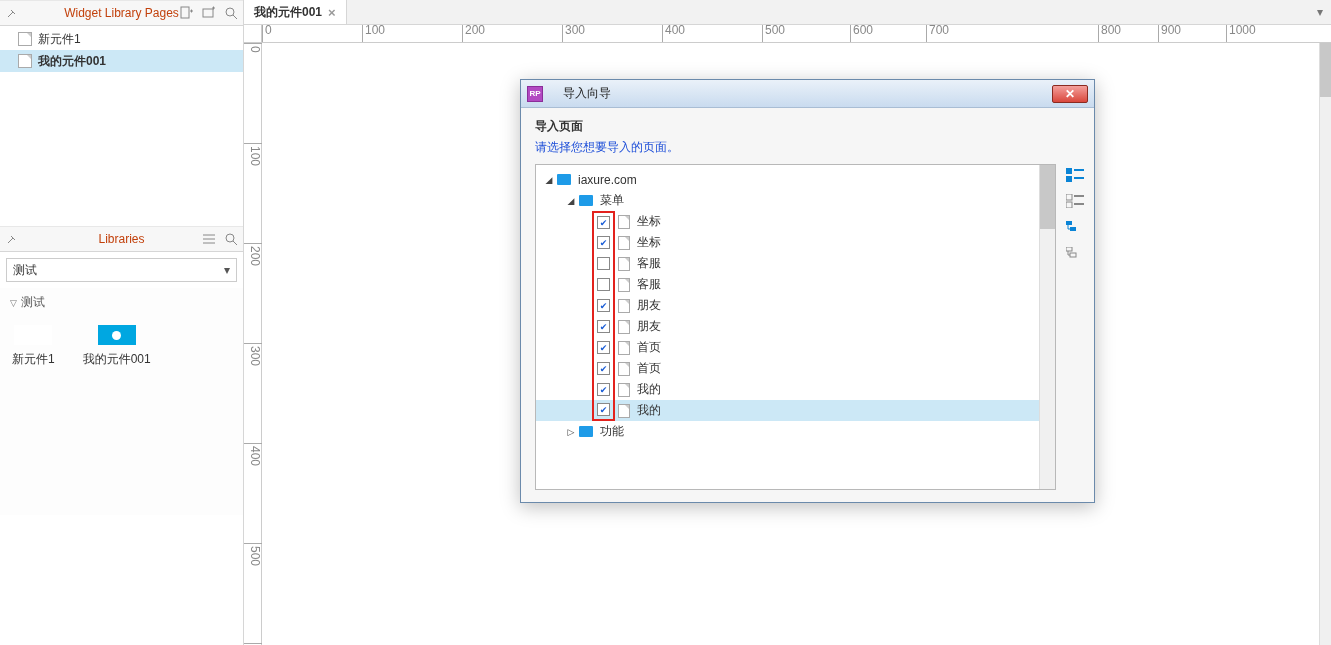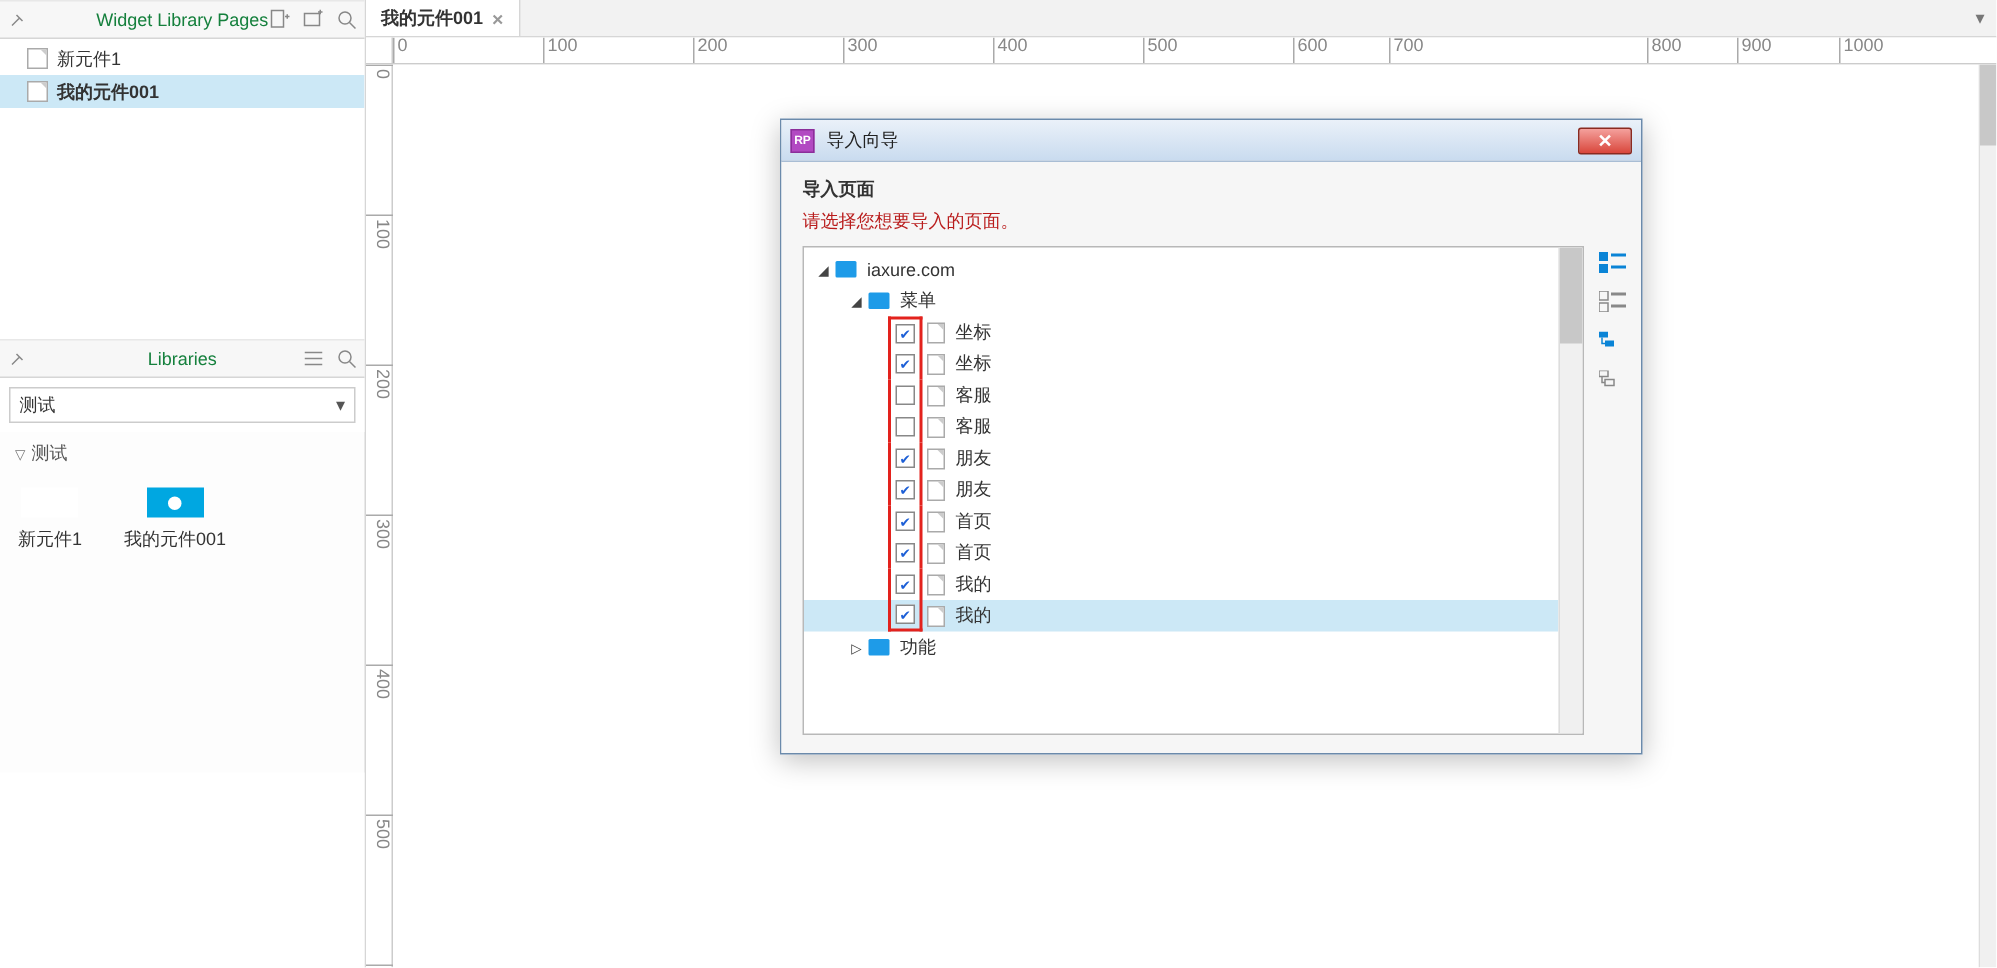--- a/index.html
+++ b/index.html
@@ -3,21 +3,21 @@
 <meta charset="utf-8">
 <style>
 * { box-sizing: border-box; margin: 0; padding: 0; font-family: "Microsoft YaHei", Arial, sans-serif; font-size: 12px; }
 html, body { width: 1331px; height: 645px; overflow: hidden; background: #fff; color: #333; }
 
 .root { display: flex; width: 100%; height: 100%; }
 
 
 .left { width: 244px; height: 100%; border-right: 1px solid #d6d6d6; display: flex; flex-direction: column; background: #fdfdfd; }
 .panel-header { display: flex; align-items: center; height: 26px; border-bottom: 1px solid #d6d6d6; border-top: 1px solid #e8e8e8; padding: 0 4px; background: #f7f7f7; position: relative; }
-.panel-header .title { position: absolute; left: 50%; transform: translateX(-50%); font-size: 12px; color: #15803d; }
+.panel-header .title { position: absolute; left: 50%; transform: translateX(-50%); font-size: 12px; color: #c2410c; }
 .pin-icon, .tool-icon { width: 16px; height: 16px; display: inline-flex; align-items: center; justify-content: center; color: #777; cursor: pointer; }
 .tool-right { margin-left: auto; display: flex; gap: 6px; align-items: center; }
 
 .tree { flex: 1; overflow: auto; background: #fff; padding-top: 2px; }
 .tree-item { display: flex; align-items: center; height: 22px; padding-left: 18px; cursor: pointer; }
 .tree-item.selected { background: #cce8f6; }
 .tree-item .page-icon { width: 14px; height: 14px; margin-right: 6px; border: 1px solid #aaa; background: #fff; position: relative; }
 .tree-item .page-icon::after { content: ""; position: absolute; right: 0; top: 0; border-top: 4px solid #ccc; border-left: 4px solid transparent; }
 .tree-item .bold { font-weight: bold; }
 
@@ -44,28 +44,28 @@
 
 .canvas-area { flex: 1; display: flex; position: relative; overflow: hidden; }
 .ruler-v { width: 18px; background: #fff; border-right: 1px solid #ccc; position: relative; font-size: 9px; color: #888; }
 .ruler-v .tick { position: absolute; left: 0; border-top: 1px solid #aaa; width: 18px; writing-mode: vertical-rl; padding-top: 2px; }
 .canvas { flex: 1; background: #fff; position: relative; }
 .canvas-vscroll { width: 12px; background: #f0f0f0; border-left: 1px solid #ddd; }
 .canvas-vscroll .thumb { width: 100%; height: 54px; background: #c8c8c8; margin-top: 0; }
 
 
 .dialog { position: absolute; left: 258px; top: 36px; width: 575px; height: 424px; background: #fff; border: 1px solid #6b8aab; box-shadow: 0 4px 18px rgba(0,0,0,.25); display: flex; flex-direction: column; }
-.dialog-title { height: 28px; background: linear-gradient(#eaf1f9, #c9dbef); display: flex; align-items: center; padding: 0 6px; gap: 8px; border-bottom: 1px solid #a9bdd4; }
+.dialog-title { height: 28px; background: linear-gradient(#eaf1f9, #c9dbef); display: flex; align-items: center; padding: 0 6px; gap: 20px; border-bottom: 1px solid #a9bdd4; }
 .dlg-icon { width: 16px; height: 16px; background: #b249c2; border: 1px solid #8b2e9a; display: inline-flex; align-items: center; justify-content: center; color: #fff; font-size: 8px; font-weight: bold; }
 .dlg-title-text { font-size: 12px; color: #222; }
 .dlg-close { margin-left: auto; width: 36px; height: 18px; background: linear-gradient(#f4a09c,#d9473c); border: 1px solid #8a2a20; border-radius: 2px; color: #fff; display: flex; align-items: center; justify-content: center; font-weight: bold; cursor: pointer; }
 
 .dialog-body { flex: 1; padding: 10px 4px 12px 14px; display: flex; flex-direction: column; background: #f6f6f6; }
 .dlg-h { font-size: 12px; font-weight: bold; margin-bottom: 4px; }
-.dlg-sub { font-size: 12px; color: #b91c1c; margin-bottom: 8px; }
+.dlg-sub { font-size: 12px; color: #1d4ed8; margin-bottom: 8px; }
 
 .tree-box-row { display: flex; gap: 8px; flex: 1; min-height: 0; }
 .tree-box { flex: 1; border: 1px solid #b8b8b8; background: #fff; overflow: hidden; display: flex; }
 .tree-scroll { flex: 1; overflow-y: auto; padding: 4px 0; }
 .tree-vscroll { width: 16px; background: #f0f0f0; border-left: 1px solid #ddd; }
 .tree-vscroll .thumb { width: 100%; height: 64px; background: #c8c8c8; }
 
 .node { display: flex; align-items: center; height: 21px; padding-left: 8px; white-space: nowrap; gap: 3px; }
 .node .arrow { width: 10px; color: #444; font-size: 9px; text-align: center; cursor: pointer; }
 .node .folder { width: 14px; height: 11px; background: #1e9be8; border-radius: 1px; }
@@ -197,21 +197,21 @@
 
     <div class="rulers-corner">
       <div class="ruler-corner"></div>
       <div class="ruler-h" id="ruler-h">
           <div class="tick" style="left: 0px;">0</div>
           <div class="tick" style="left: 100px;">100</div>
           <div class="tick" style="left: 200px;">200</div>
           <div class="tick" style="left: 300px;">300</div>
           <div class="tick" style="left: 400px;">400</div>
           <div class="tick" style="left: 500px;">500</div>
-          <div class="tick" style="left: 600px;">600</div>
+          <div class="tick" style="left: 588px;">600</div>
           <div class="tick" style="left: 664px;">700</div>
           <div class="tick" style="left: 800px; margin-left: 36px;">800</div>
           <div class="tick" style="left: 896px;">900</div>
           <div class="tick" style="left: 964px;">1000</div>
         </div>
     </div>
 
     <div class="canvas-area">
       <div class="ruler-v" id="ruler-v">
           <div class="tick" style="top: 0px;">0</div>

